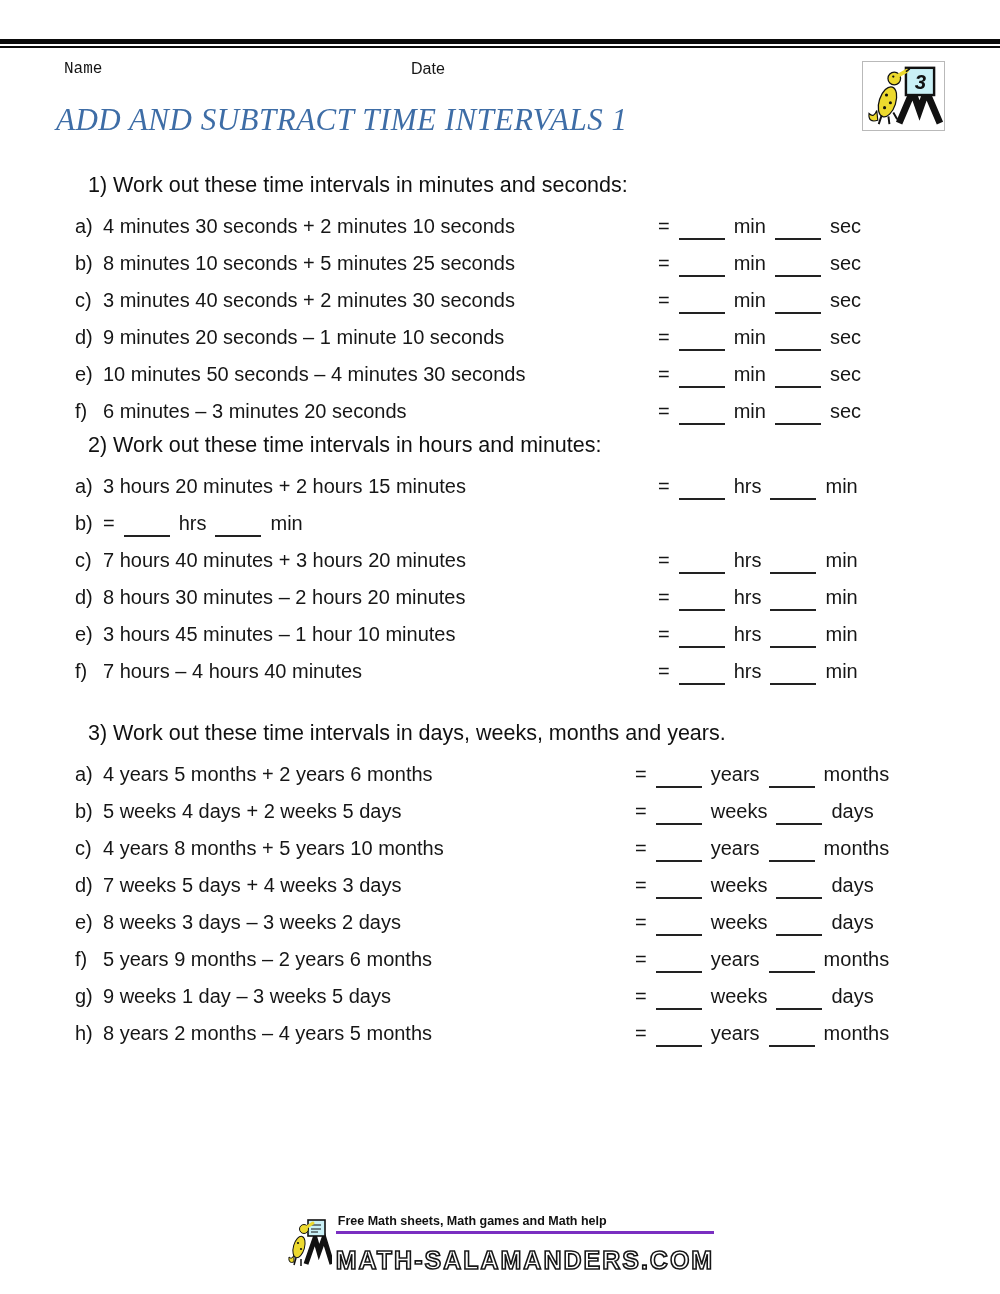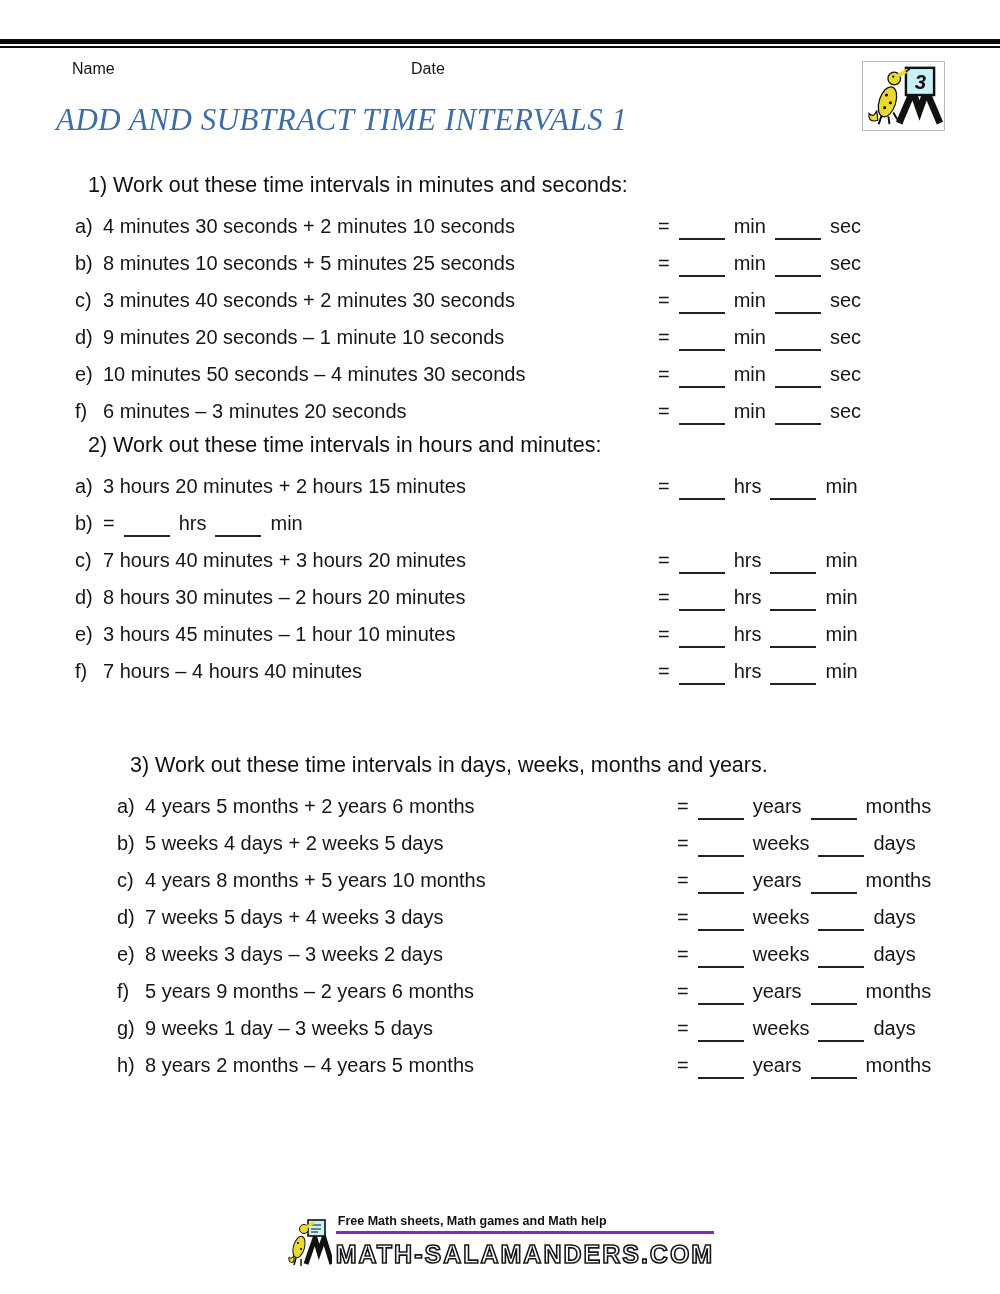--- a/index.html
+++ b/index.html
@@ -5,21 +5,21 @@
   html,body{margin:0;padding:0;}
   body{
     width:1000px;height:1294px;position:relative;background:#ffffff;
     font-family:"Liberation Sans",sans-serif;color:#161616;overflow:hidden;
   }
   
   .top-rule{
     position:absolute;top:39px;left:0;width:1000px;height:2px;
     border-top:5px solid #0b0b0b;border-bottom:2px solid #0b0b0b;background:#ffffff;
   }
-  .name-label{position:absolute;left:72px;top:60px;font-size:16px;}
+  .name-label{position:absolute;left:64px;top:60px;font-size:16px;font-family:Liberation Mono, monospace;}
   .date-label{position:absolute;left:411px;top:60px;font-size:16px;}
 
   .logo-box{
     position:absolute;left:862px;top:61px;width:83px;height:70px;
     border:1px solid #b9b9b9;background:#fff;box-sizing:border-box;
   }
   .logo-box svg{display:block;width:100%;height:100%;}
 
   .page-title{
     position:absolute;left:56px;top:102px;margin:0;
@@ -37,34 +37,34 @@
   .q-text{width:555px;flex:none;white-space:nowrap;}
   section.sec3 .q-text{width:532px;}
   .q-answer{display:flex;align-items:center;white-space:nowrap;}
   .eq{margin-right:9px;}
   .blank{
     display:inline-block;width:46px;height:16px;box-sizing:border-box;
     border-bottom:2px solid #222;margin-right:9px;position:relative;top:5px;
   }
   .unit{margin-right:9px;}
   #section-2{}
-  #section-3{margin-top:60px;padding-left:42px;}
+  #section-3{margin-top:28px;}
 
   
   .footer{position:absolute;top:1212px;left:0;width:1000px;display:flex;justify-content:center;}
   .footer-inner{display:flex;align-items:flex-start;}
   .footer-logo{width:46px;height:52px;flex:none;margin-right:4px;margin-top:4px;}
   .footer-logo svg{display:block;width:100%;height:100%;}
   .footer-text{display:flex;flex-direction:column;}
   .footer-tagline{
     font-size:12.5px;font-weight:bold;color:#111;padding:2px 4px 3px 2px;
   }
   .footer-divider{height:3px;width:100%;}
   .footer-site{
-    margin-top:6px;font-size:25px;font-weight:bold;letter-spacing:2px;
+    margin-top:12px;font-size:25px;font-weight:bold;letter-spacing:2px;
     color:#ffffff;-webkit-text-stroke:1.6px #161616;font-family:"Liberation Sans",sans-serif;
   }
 </style>
 </head>
 <body>
 
 <div class="top-rule"></div>
 
 <span class="name-label">Name</span>
 <span class="date-label">Date</span>

